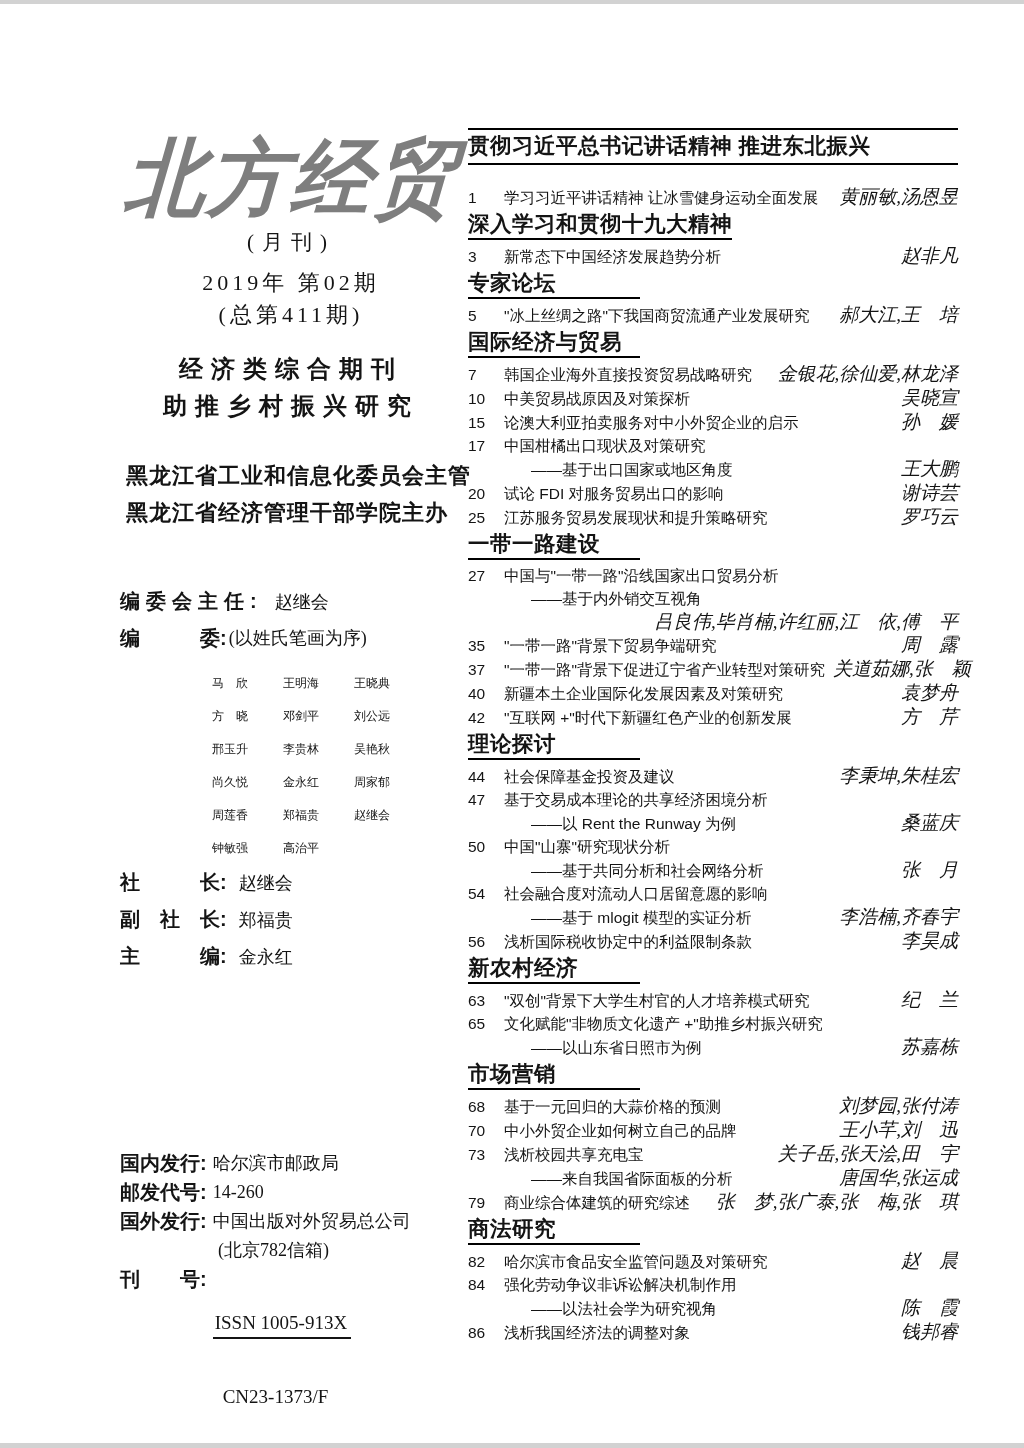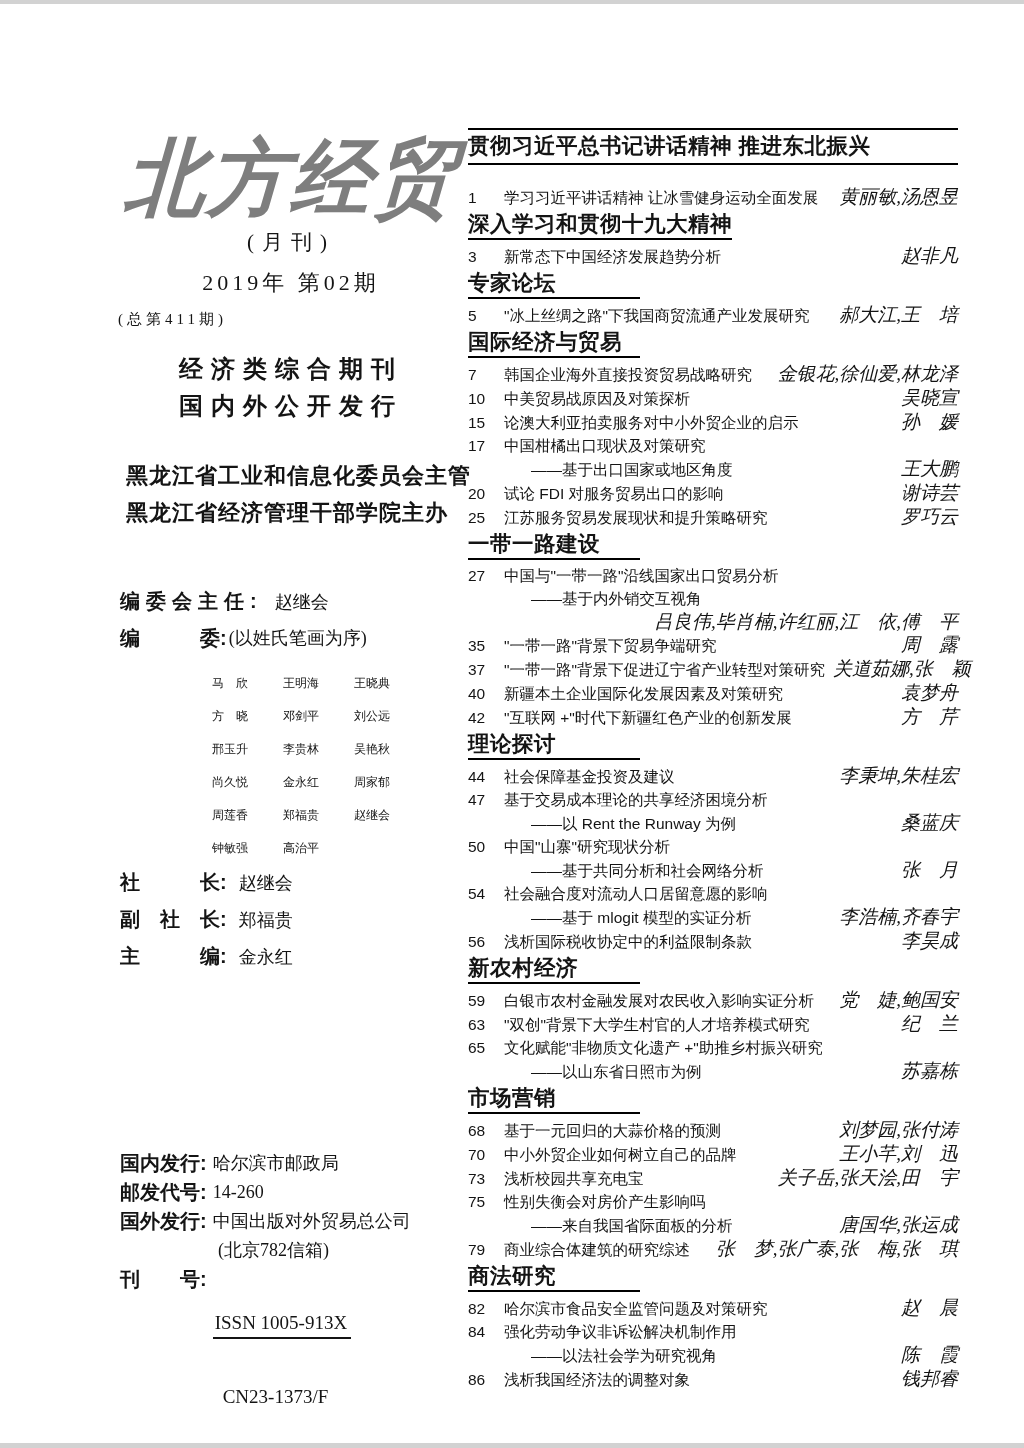--- a/index.html
+++ b/index.html
@@ -12,21 +12,21 @@
   .edge.bottom{bottom:0;height:5px;}
 
   
   .left-col{position:absolute;left:118px;top:130px;width:346px;height:1280px;}
   .brand{position:absolute;top:0;left:0;width:100%;text-align:center;
          font-family:"DejaVu Serif",serif;font-weight:bold;font-style:italic;
          font-size:80px;line-height:1.2;color:#7e7e7e;letter-spacing:3px;
          transform:skewX(-3deg) scaleY(1.05);white-space:nowrap;}
   .monthly{position:absolute;top:98px;width:100%;text-align:center;font-size:21px;letter-spacing:8px;}
   .issue1{position:absolute;top:138px;width:100%;text-align:center;font-size:22px;letter-spacing:4px;}
-  .issue2{position:absolute;top:180px;width:100%;text-align:left;font-size:15px;letter-spacing:4px;}
+  .issue2{position:absolute;top:170px;width:100%;text-align:center;font-size:22px;letter-spacing:4px;}
   .desc{position:absolute;width:100%;text-align:center;font-weight:bold;font-size:24px;letter-spacing:8px;white-space:nowrap;}
   .desc1{top:223px;}
   .desc2{top:260px;}
   .org-line{position:absolute;left:8px;font-weight:bold;font-size:22px;letter-spacing:1px;white-space:nowrap;}
   .sup{top:331px;}
   .orgz{top:368px;}
 
   .editorial{position:absolute;left:2px;top:452px;width:344px;font-size:20px;margin-top:8px;}
   .ed-row{display:flex;align-items:baseline;line-height:22px;margin-bottom:14px;white-space:pre;}
   .ed-label{font-weight:bold;white-space:pre;}
@@ -70,21 +70,21 @@
 <div class="page">
   <div class="edge top"></div>
   <div class="edge bottom"></div>
 
   <div class="left-col">
     <div class="brand">北方经贸</div>
     <div class="monthly serif">(月刊)</div>
     <div class="issue1 serif">2019年 第02期</div>
     <div class="issue2 serif">(总第411期)</div>
     <div class="desc desc1">经济类综合期刊</div>
-    <div class="desc desc2">国内外公开发行</div>
+    <div class="desc desc2">助推乡村振兴研究</div>
     <div class="org-line sup">黑龙江省工业和信息化委员会主管</div>
     <div class="org-line orgz">黑龙江省经济管理干部学院主办</div>
 
     <div class="editorial">
       <div class="ed-row">
         <span class="ed-label ls6">编委会主任:</span>
         <span class="ed-value">赵继会</span>
       </div>
       <div class="ed-row board">
         <span class="ed-label">编　　　委:</span>
@@ -284,25 +284,20 @@
         <span class="ttitle sub">——基于 mlogit 模型的实证分析</span>
         <span class="tauth">李浩楠,齐春宇</span>
       </div>
       <div class="trow">
         <span class="pg">56</span>
         <span class="ttitle">浅析国际税收协定中的利益限制条款</span>
         <span class="tauth">李昊成</span>
       </div>
       <div class="sec-h"><span class="sec-t">新农村经济</span></div>
       <div class="trow">
-        <span class="pg">59</span>
-        <span class="ttitle">白银市农村金融发展对农民收入影响实证分析</span>
-        <span class="tauth">党　婕,鲍国安</span>
-      </div>
-      <div class="trow">
         <span class="pg">63</span>
         <span class="ttitle">"双创"背景下大学生村官的人才培养模式研究</span>
         <span class="tauth">纪　兰</span>
       </div>
       <div class="trow">
         <span class="pg">65</span>
         <span class="ttitle">文化赋能"非物质文化遗产 +"助推乡村振兴研究</span>
       </div>
       <div class="trow">
         <span class="pg"></span>
@@ -319,24 +314,20 @@
         <span class="pg">70</span>
         <span class="ttitle">中小外贸企业如何树立自己的品牌</span>
         <span class="tauth">王小芊,刘　迅</span>
       </div>
       <div class="trow">
         <span class="pg">73</span>
         <span class="ttitle">浅析校园共享充电宝</span>
         <span class="tauth">关子岳,张天浍,田　宇</span>
       </div>
       <div class="trow">
-        <span class="pg">75</span>
-        <span class="ttitle">性别失衡会对房价产生影响吗</span>
-      </div>
-      <div class="trow">
         <span class="pg"></span>
         <span class="ttitle sub">——来自我国省际面板的分析</span>
         <span class="tauth">唐国华,张运成</span>
       </div>
       <div class="trow">
         <span class="pg">79</span>
         <span class="ttitle">商业综合体建筑的研究综述</span>
         <span class="tauth">张　梦,张广泰,张　梅,张　琪</span>
       </div>
       <div class="sec-h"><span class="sec-t">商法研究</span></div>

